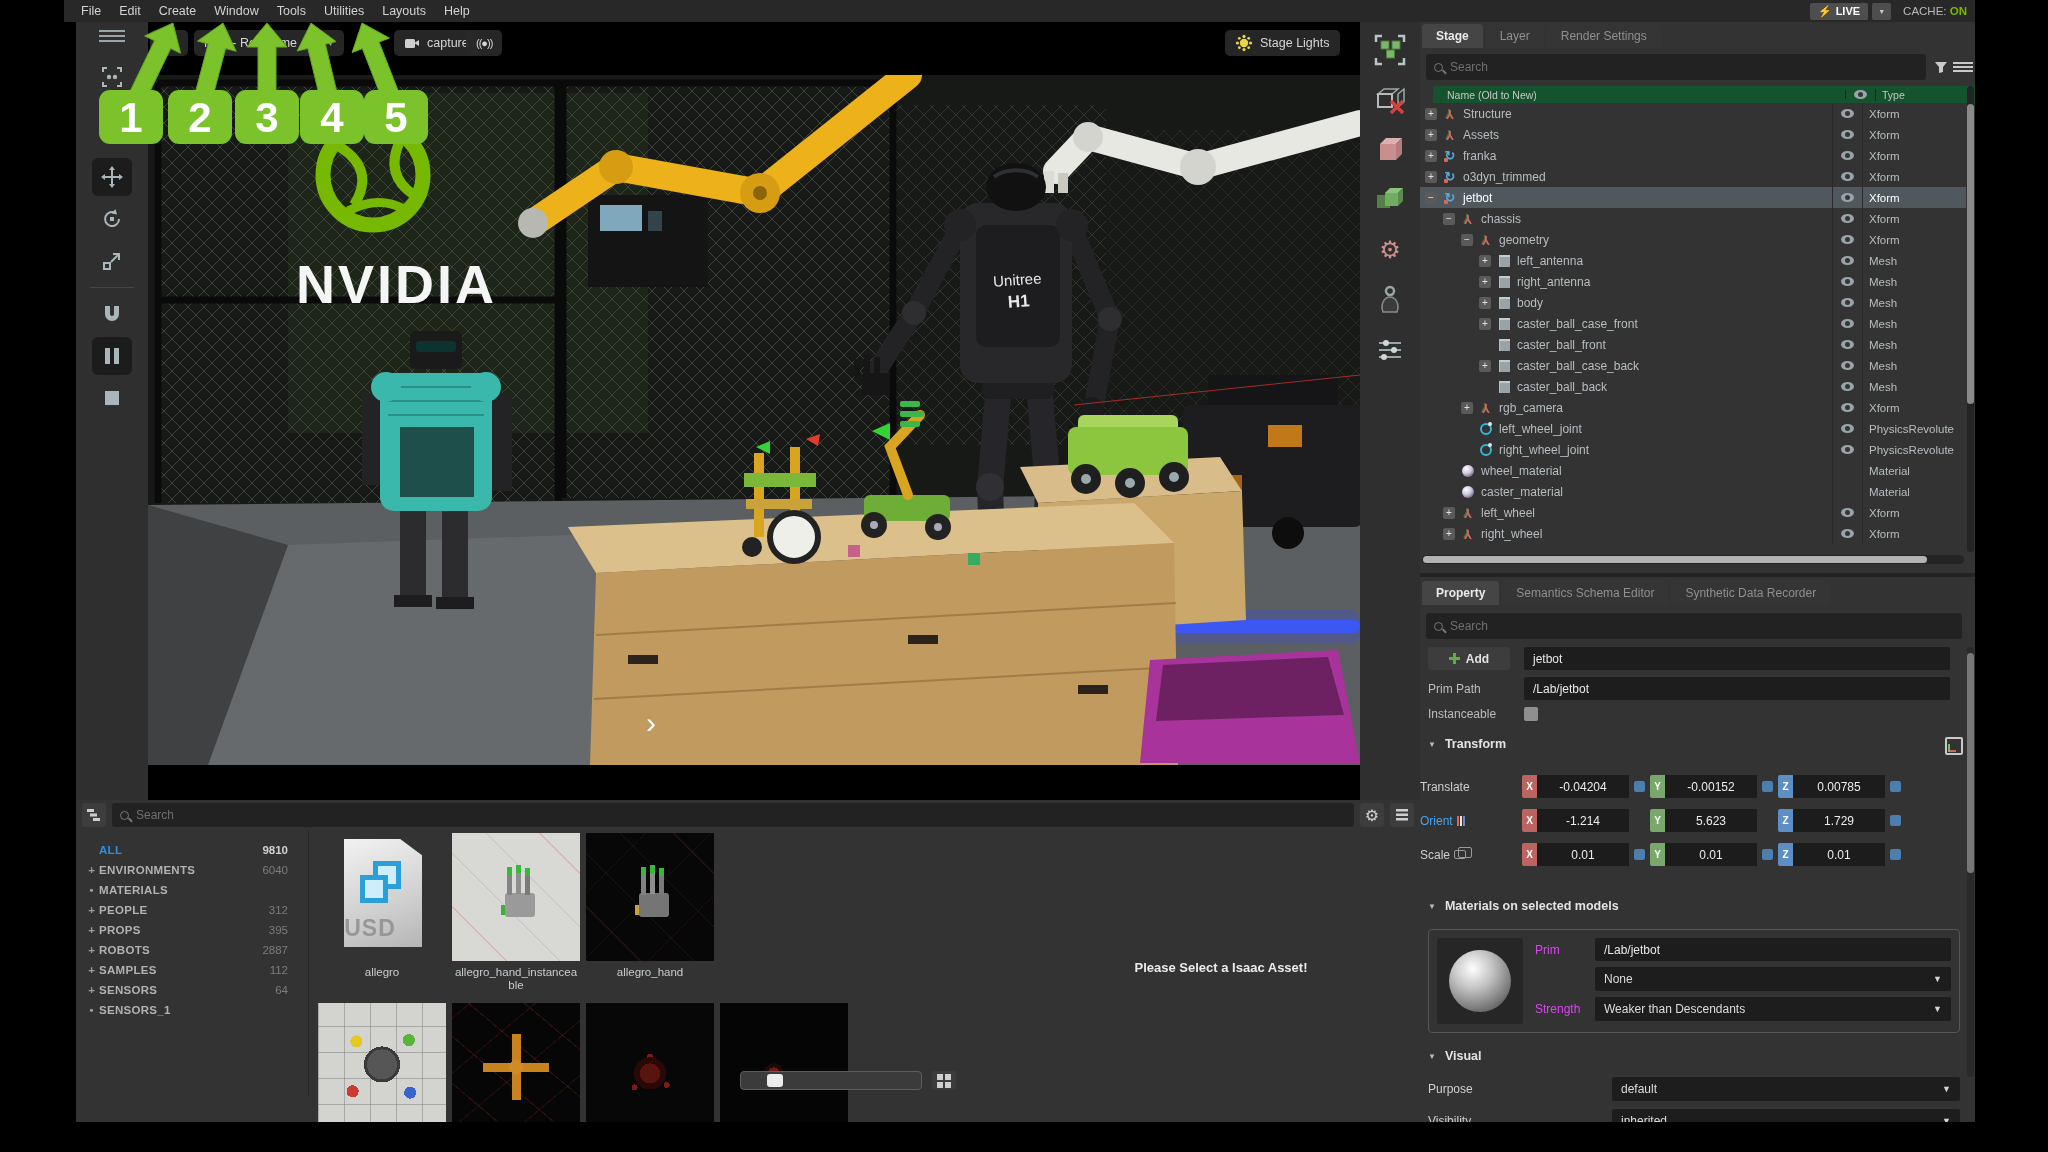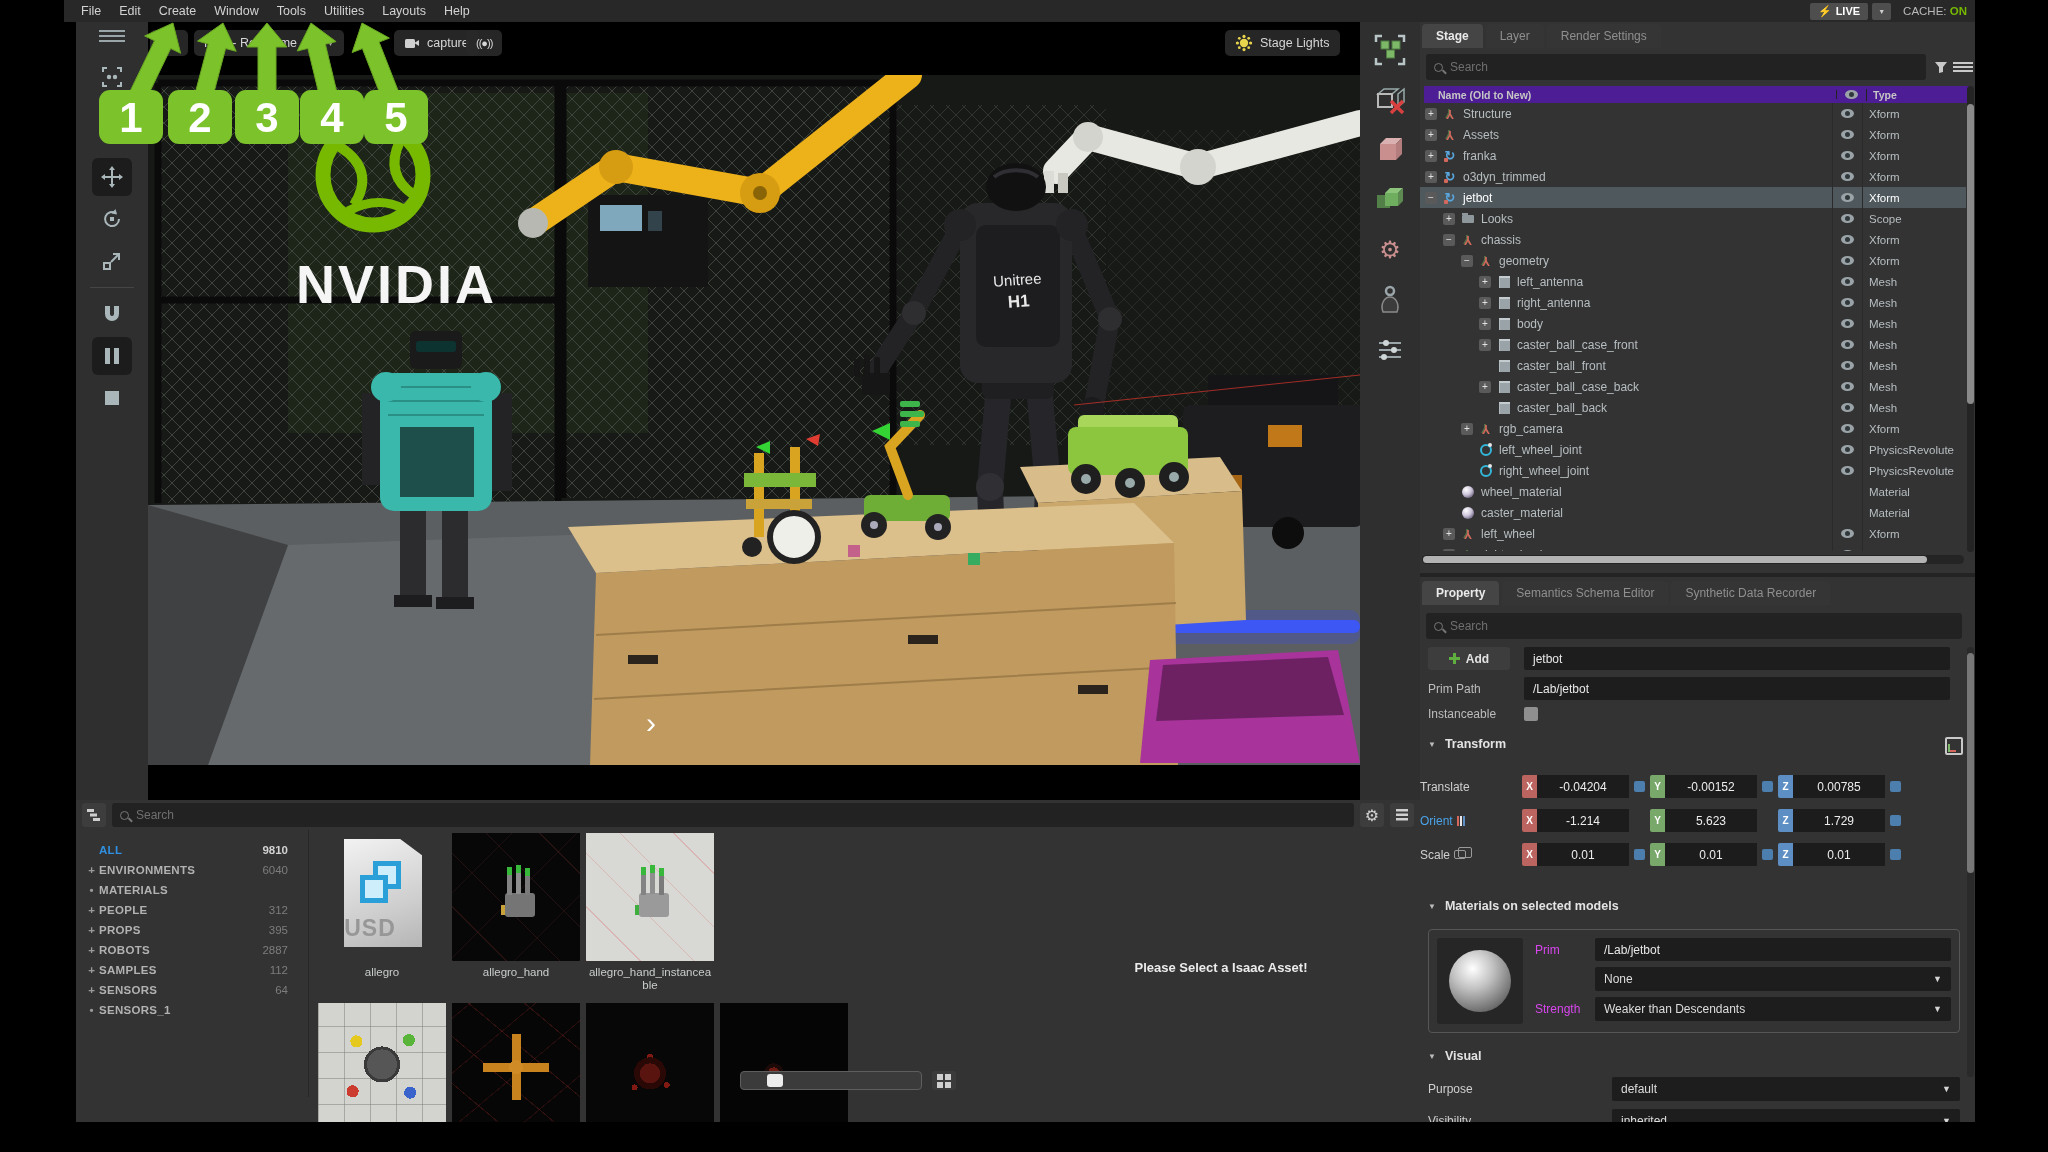--- a/index.html
+++ b/index.html
@@ -54,21 +54,21 @@
 .dd-arrow{margin-left:auto;color:#d5d5d5;font-size:9px}
 
 
 .right-panel{position:absolute;left:1420px;top:22px;width:555px;height:1100px;background:#333;overflow:hidden}
 .rp-tabs{position:absolute;left:2px;display:flex;gap:3px}
 .stage-tabs{top:2px}
 .stage-search{position:absolute;top:32px;left:6px;width:500px}
 .funnel-btn{position:absolute;top:33px;left:510px;width:22px;height:24px;display:flex;align-items:center;justify-content:center}
 .panelmenu-btn{position:absolute;top:33px;left:533px;width:20px;height:24px;display:flex;flex-direction:column;justify-content:center;gap:2px}
 .panelmenu-btn i{display:block;height:2px;background:#c9c9c9}
-.tree-header{position:absolute;top:64px;left:4px;width:546px;height:17px;background:#4c1d95;display:flex;align-items:center;font-size:10.5px;font-weight:700;color:#c6c6c6}
+.tree-header{position:absolute;top:64px;left:13px;width:546px;height:17px;background:#14532d;display:flex;align-items:center;font-size:10.5px;font-weight:400;color:#c6c6c6}
 .tree-header .hname{padding-left:14px;flex:1}
 .hcol-eye{width:30px;display:flex;justify-content:center;border-left:1px solid #222}
 .hcol-type{width:104px;padding-left:6px;border-left:1px solid #222}
 .tree{position:absolute;top:81px;left:0;width:546px;height:448px;overflow:hidden}
 .tree-row{display:flex;height:21px;align-items:center;font-size:12px;color:#b7bec1}
 .tree-row.selected{background:#4e585d;color:#fff}
 .indent{flex:none;width:calc(var(--indent,0)*18px + 5px)}
 .expander{flex:none;width:12px;height:12px;margin-right:4px;background:#5a5a5a;border-radius:2px;color:#e2e2e2;font-size:10px;line-height:11px;text-align:center}
 [data-exp=""] .expander{visibility:hidden}
 [data-exp="+"] .expander::before{content:"+"}
@@ -608,31 +608,20 @@
           <span class="expander"></span>
           <span class="tree-ico"></span>
           <span class="tree-name">jetbot</span>
           <span class="tree-fill"></span>
           <span class="cell-eye">
             <i class="eye"></i>
           </span>
           <span class="cell-type">Xform</span>
         </div>
 
-        <div class="tree-row" data-icon="folder" data-exp="+" style="--indent: 1;">
-          <span class="indent"></span>
-          <span class="expander"></span>
-          <span class="tree-ico"></span>
-          <span class="tree-name">Looks</span>
-          <span class="tree-fill"></span>
-          <span class="cell-eye">
-            <i class="eye"></i>
-          </span>
-          <span class="cell-type">Scope</span>
-        </div>
 
         <div class="tree-row" data-icon="xform" data-exp="-" style="--indent: 1;">
           <span class="indent"></span>
           <span class="expander"></span>
           <span class="tree-ico"></span>
           <span class="tree-name">chassis</span>
           <span class="tree-fill"></span>
           <span class="cell-eye">
             <i class="eye"></i>
           </span>
@@ -1057,32 +1046,32 @@
       <div class="cats-sep"></div>
       <div class="asset-row asset-row1">
 
           <div class="asset-cell" data-thumb="usd">
             <div class="thumb">
               <span class="usd-text">USD</span>
             </div>
             <div class="asset-label">allegro</div>
           </div>
 
+          <div class="asset-cell" data-thumb="hand-light">
+            <div class="thumb">
+              <span class="usd-text"></span>
+            </div>
+            <div class="asset-label">allegro_hand_instanceable</div>
+          </div>
+
           <div class="asset-cell" data-thumb="hand-dark">
             <div class="thumb">
               <span class="usd-text"></span>
             </div>
             <div class="asset-label">allegro_hand</div>
-          </div>
-
-          <div class="asset-cell" data-thumb="hand-light">
-            <div class="thumb">
-              <span class="usd-text"></span>
-            </div>
-            <div class="asset-label">allegro_hand_instanceable</div>
           </div>
 
         </div>
       <div class="asset-row asset-row2">
 
           <div class="asset-cell" data-thumb="ant-light">
             <div class="thumb"></div>
           </div>
 
           <div class="asset-cell" data-thumb="cross-dark">

